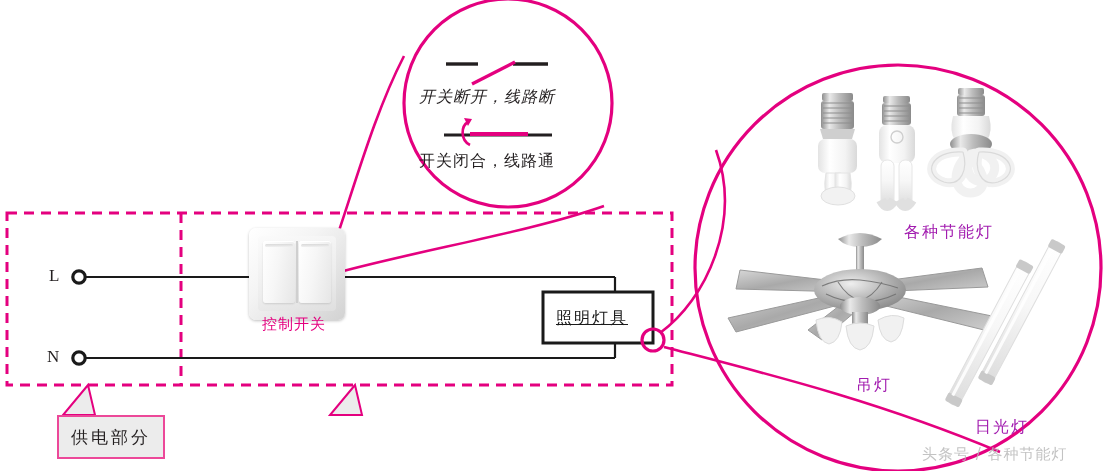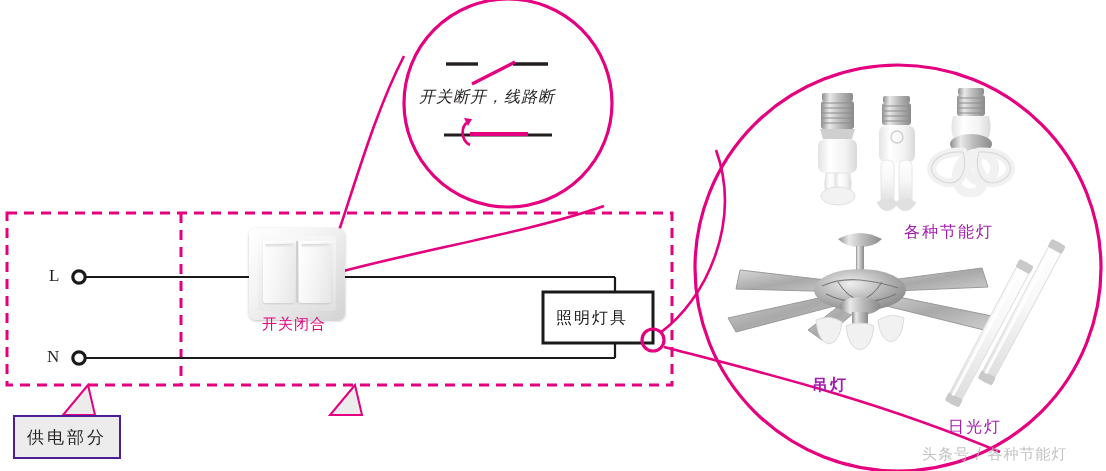--- a/index.html
+++ b/index.html
@@ -10,25 +10,25 @@
   .txt{position:absolute;white-space:nowrap;color:#231f20;}
   .cjk{font-family:"DejaVu Sans","Liberation Sans",sans-serif;}
 
   
   .term-label{font-size:17px;font-family:"Liberation Serif",serif;color:#231f20;}
 
   
   .switch-label{font-size:15px;color:#e4007f;letter-spacing:1px;}
 
   
-  .lampbox-text{font-size:16px;letter-spacing:2px;color:#1a1a1a;}
-
-  
-  .callout{position:absolute;background:#ececec;border:2px solid #4c1d95;
-           display:flex;align-items:center;justify-content:center;}
+  .lampbox-text{font-size:16px;letter-spacing:2px;color:#1a1a1a;text-decoration:underline;}
+
+  
+  .callout{position:absolute;background:#ececec;border:2px solid #ec4899;
+           display:flex;align-items:center;justify-content:center;margin-left:44px;}
   .callout span{font-size:17px;letter-spacing:3px;color:#231f20;}
 
   
   .detail-text{font-size:16px;letter-spacing:1px;color:#231f20;}
 
   
   .lamp-caption{font-size:16px;letter-spacing:2px;color:#a21caf;}
 
   
   .watermark{position:absolute;font-size:15px;letter-spacing:1px;
@@ -233,29 +233,30 @@
     <div class="ws-rock l"></div>
     <div class="ws-rock r"></div>
     <div class="ws-gap"></div>
     <div class="ws-slit" style="left:16px;top:16px;width:28px;"></div>
     <div class="ws-slit" style="left:52px;top:16px;width:28px;"></div>
   </div>
 
   <div class="txt term-label" style="left:49px;top:266px;">L</div>
   <div class="txt term-label" style="left:47px;top:347px;">N</div>
 
-  <div class="txt cjk switch-label" style="left:262px;top:315px;">开关闭合</div>
+  <div class="txt cjk switch-label" style="left:262px;top:315px;">控制开关</div>
 
   <div class="txt cjk lampbox-text" style="left:556px;top:308px;">照明灯具</div>
 
   <div class="callout" style="left:13px;top:415px;width:104px;height:40px;">
     <span class="cjk">供电部分</span>
   </div>
 
   <div class="txt cjk detail-text" style="left:419px;top:87px;font-style:italic;">开关断开，线路断</div>
+  <div class="txt cjk detail-text" style="left:419px;top:151px;">开关闭合，线路通</div>
 
   <div class="txt cjk lamp-caption" style="left:904px;top:222px;">各种节能灯</div>
-  <div class="txt cjk lamp-caption" style="left:812px;top:375px;font-weight:bold;">吊灯</div>
-  <div class="txt cjk lamp-caption" style="left:948px;top:417px;">日光灯</div>
+  <div class="txt cjk lamp-caption" style="left:856px;top:375px;">吊灯</div>
+  <div class="txt cjk lamp-caption" style="left:975px;top:417px;">日光灯</div>
 
   <div class="watermark cjk" style="left:922px;top:445px;">头条号 / 各种节能灯</div>
 
 </div>
 
 </body></html>

